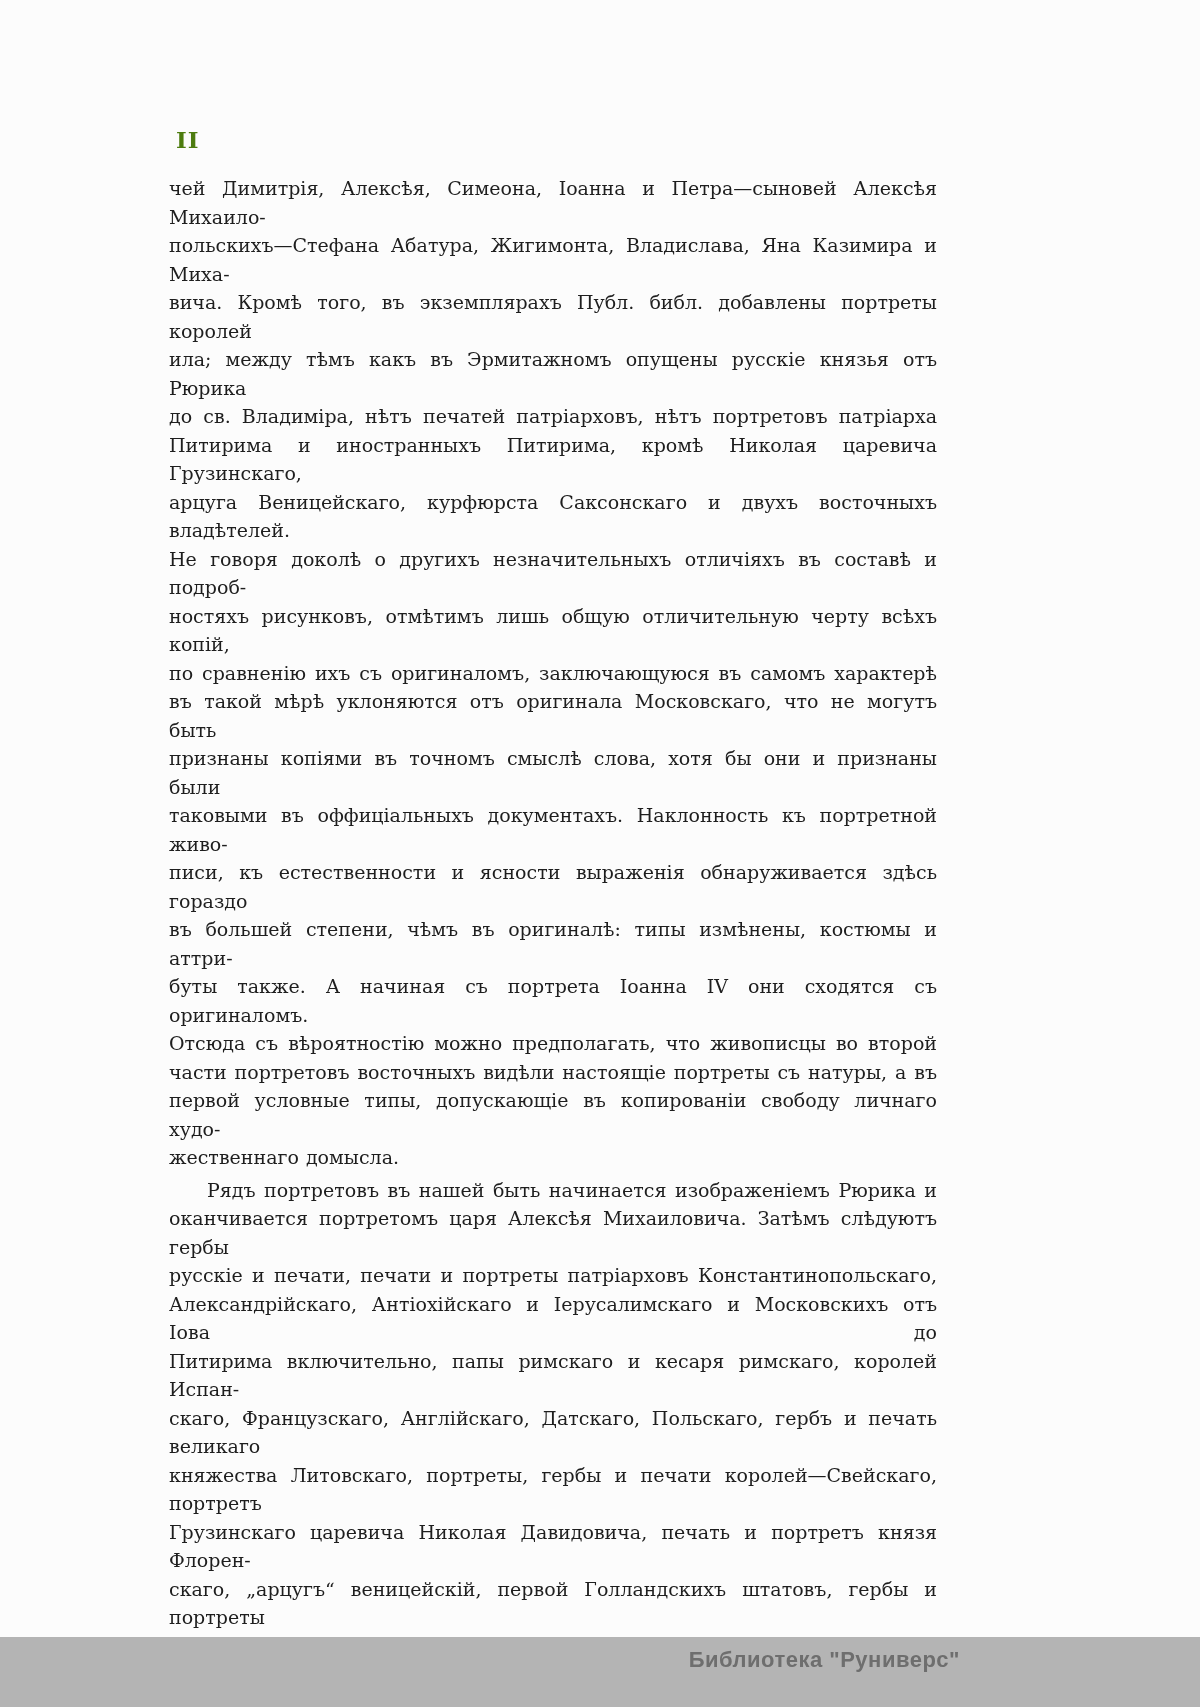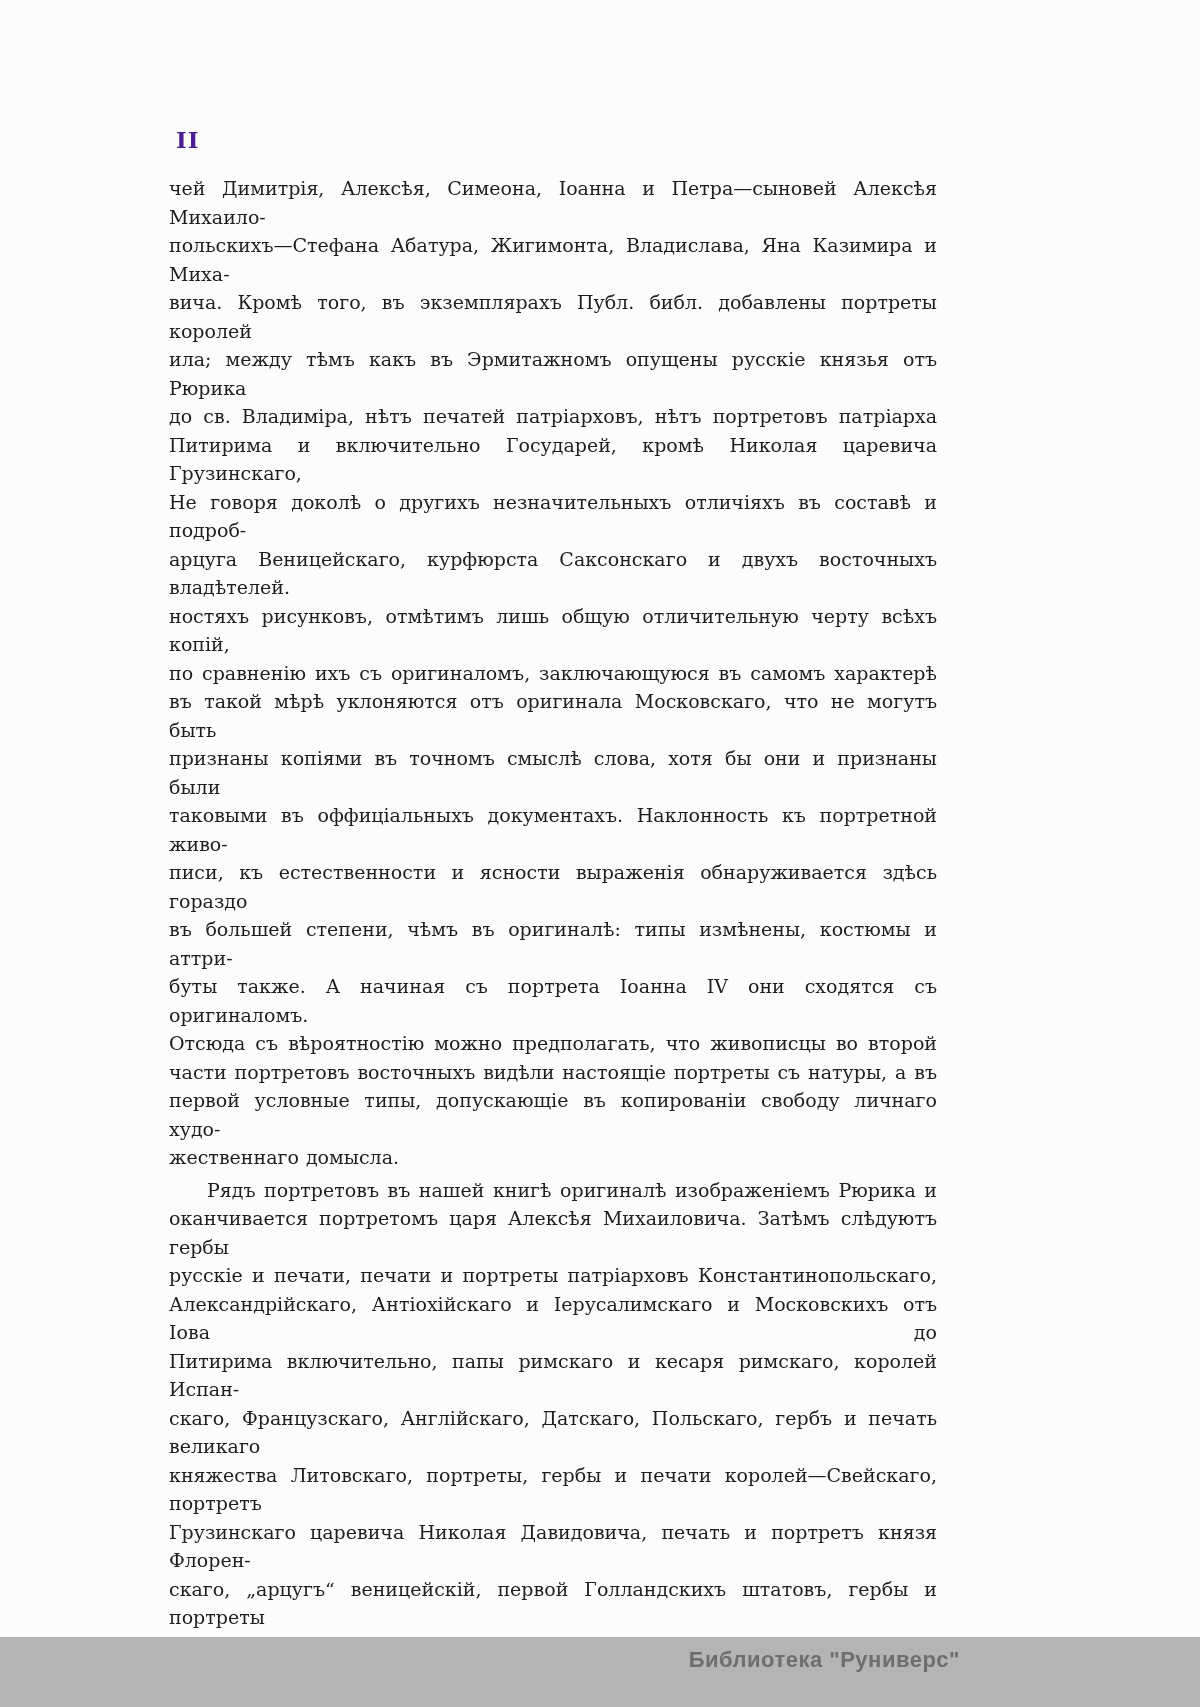--- a/index.html
+++ b/index.html
@@ -16,21 +16,21 @@
     overflow: hidden;
     color: #1c1c1c;
   }
   .page-number {
     position: absolute;
     left: 176px;
     top: 126px;
     font-size: 23px;
     font-weight: bold;
     letter-spacing: 1px;
-    color: #4c1d95;
+    color: #4d7c0f;
   }
   .text-block {
     position: absolute;
     left: 165px;
     top: 170px;
     width: 776px;
     font-size: 19px;
     line-height: 28.5px;
     color: #1e1e1e;
   }
@@ -72,38 +72,38 @@
 <div class="page">
   <div class="page-number">II</div>
 
   <div class="text-block">
       <div class="paragraph">
         <div class="line">чей Димитрія, Алексѣя, Симеона, Іоанна и Петра—сыновей Алексѣя Михаило-</div>
         <div class="line">польскихъ—Стефана Абатура, Жигимонта, Владислава, Яна Казимира и Миха-</div>
         <div class="line">вича. Кромѣ того, въ экземплярахъ Публ. библ. добавлены портреты королей</div>
         <div class="line">ила; между тѣмъ какъ въ Эрмитажномъ опущены русскіе князья отъ Рюрика</div>
         <div class="line">до св. Владиміра, нѣтъ печатей патріарховъ, нѣтъ портретовъ патріарха</div>
-        <div class="line">Питирима и включительно Государей, кромѣ Николая царевича Грузинскаго,</div>
+        <div class="line">Питирима и иностранныхъ Питирима, кромѣ Николая царевича Грузинскаго,</div>
+        <div class="line">арцуга Веницейскаго, курфюрста Саксонскаго и двухъ восточныхъ владѣтелей.</div>
         <div class="line">Не говоря доколѣ о другихъ незначительныхъ отличіяхъ въ составѣ и подроб-</div>
-        <div class="line">арцуга Веницейскаго, курфюрста Саксонскаго и двухъ восточныхъ владѣтелей.</div>
         <div class="line">ностяхъ рисунковъ, отмѣтимъ лишь общую отличительную черту всѣхъ копій,</div>
         <div class="line">по сравненію ихъ съ оригиналомъ, заключающуюся въ самомъ характерѣ</div>
         <div class="line">въ такой мѣрѣ уклоняются отъ оригинала Московскаго, что не могутъ быть</div>
         <div class="line">признаны копіями въ точномъ смыслѣ слова, хотя бы они и признаны были</div>
         <div class="line">таковыми въ оффиціальныхъ документахъ. Наклонность къ портретной живо-</div>
         <div class="line">писи, къ естественности и ясности выраженія обнаруживается здѣсь гораздо</div>
         <div class="line">въ большей степени, чѣмъ въ оригиналѣ: типы измѣнены, костюмы и аттри-</div>
         <div class="line">буты также. А начиная съ портрета Іоанна IV они сходятся съ оригиналомъ.</div>
         <div class="line">Отсюда съ вѣроятностію можно предполагать, что живописцы во второй</div>
         <div class="line">части портретовъ восточныхъ видѣли настоящіе портреты съ натуры, а въ</div>
         <div class="line">первой условные типы, допускающіе въ копированіи свободу личнаго худо-</div>
         <div class="line last">жественнаго домысла.</div>
       </div>
       <div class="paragraph">
-        <div class="line indent">Рядъ портретовъ въ нашей книгѣ оригиналѣ изображеніемъ Рюрика и</div>
+        <div class="line indent">Рядъ портретовъ въ нашей быть начинается изображеніемъ Рюрика и</div>
         <div class="line">оканчивается портретомъ царя Алексѣя Михаиловича. Затѣмъ слѣдуютъ гербы</div>
         <div class="line">русскіе и печати, печати и портреты патріарховъ Константинопольскаго,</div>
         <div class="line">Александрійскаго, Антіохійскаго и Іерусалимскаго и Московскихъ отъ Іова до</div>
         <div class="line">Питирима включительно, папы римскаго и кесаря римскаго, королей Испан-</div>
         <div class="line">скаго, Французскаго, Англійскаго, Датскаго, Польскаго, гербъ и печать великаго</div>
         <div class="line">княжества Литовскаго, портреты, гербы и печати королей—Свейскаго, портретъ</div>
         <div class="line">Грузинскаго царевича Николая Давидовича, печать и портретъ князя Флорен-</div>
         <div class="line">скаго, „арцугъ“ веницейскій, первой Голландскихъ штатовъ, гербы и портреты</div>
         <div class="line">князя Оранскаго, курфюрста Саксонскаго, курфюрста Бранденбургскаго, князя</div>
         <div class="line">Курляндскаго, печати Гамбурга и Любека, шаха Персидскаго и султана Турец-</div>

